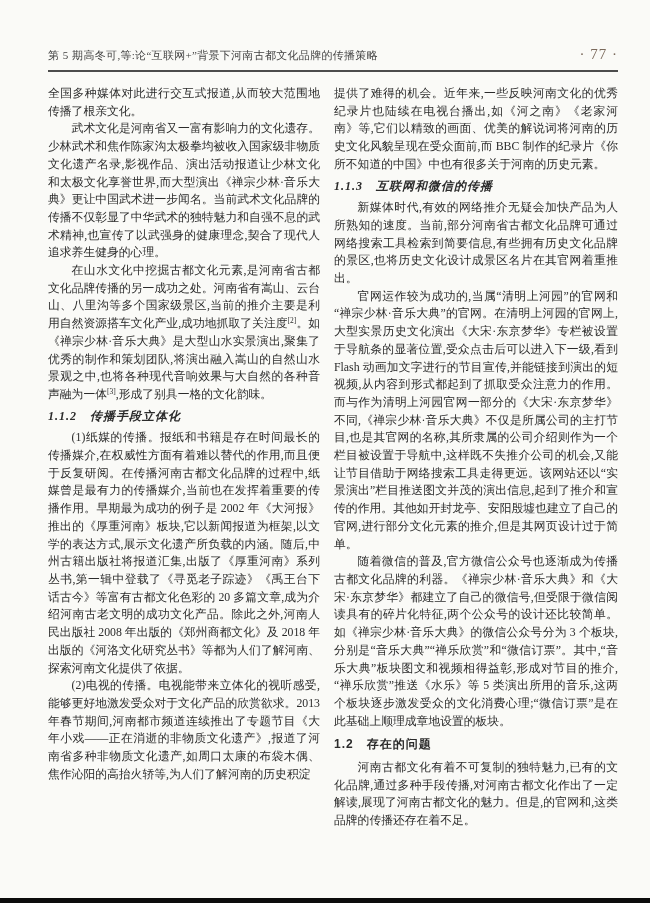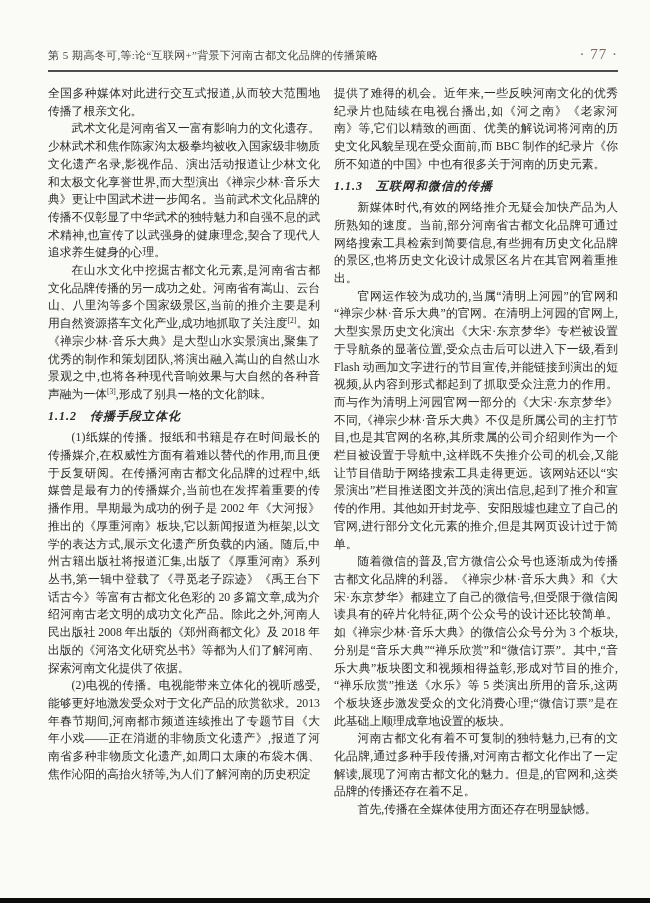--- a/index.html
+++ b/index.html
@@ -97,21 +97,21 @@
           <div class="h-kai">1.1.2　传播手段立体化</div>
           <div class="para indent">(1)纸媒的传播。报纸和书籍是存在时间最长的传播媒介,在权威性方面有着难以替代的作用,而且便于反复研阅。在传播河南古都文化品牌的过程中,纸媒曾是最有力的传播媒介,当前也在发挥着重要的传播作用。早期最为成功的例子是 2002 年《大河报》推出的《厚重河南》板块,它以新闻报道为框架,以文学的表达方式,展示文化遗产所负载的内涵。随后,中州古籍出版社将报道汇集,出版了《厚重河南》系列丛书,第一辑中登载了《寻觅老子踪迹》《禹王台下话古今》等富有古都文化色彩的 20 多篇文章,成为介绍河南古老文明的成功文化产品。除此之外,河南人民出版社 2008 年出版的《郑州商都文化》及 2018 年出版的《河洛文化研究丛书》等都为人们了解河南、探索河南文化提供了依据。</div>
           <div class="para indent">(2)电视的传播。电视能带来立体化的视听感受,能够更好地激发受众对于文化产品的欣赏欲求。2013 年春节期间,河南都市频道连续推出了专题节目《大年小戏——正在消逝的非物质文化遗产》,报道了河南省多种非物质文化遗产,如周口太康的布袋木偶、焦作沁阳的高抬火轿等,为人们了解河南的历史积淀</div>
         </div>
       <div class="col col-right">
           <div class="para">提供了难得的机会。近年来,一些反映河南文化的优秀纪录片也陆续在电视台播出,如《河之南》《老家河南》等,它们以精致的画面、优美的解说词将河南的历史文化风貌呈现在受众面前,而 BBC 制作的纪录片《你所不知道的中国》中也有很多关于河南的历史元素。</div>
           <div class="h-kai">1.1.3　互联网和微信的传播</div>
           <div class="para indent">新媒体时代,有效的网络推介无疑会加快产品为人所熟知的速度。当前,部分河南省古都文化品牌可通过网络搜索工具检索到简要信息,有些拥有历史文化品牌的景区,也将历史文化设计成景区名片在其官网着重推出。</div>
           <div class="para indent">官网运作较为成功的,当属“清明上河园”的官网和“禅宗少林·音乐大典”的官网。在清明上河园的官网上,大型实景历史文化演出《大宋·东京梦华》专栏被设置于导航条的显著位置,受众点击后可以进入下一级,看到 Flash 动画加文字进行的节目宣传,并能链接到演出的短视频,从内容到形式都起到了抓取受众注意力的作用。而与作为清明上河园官网一部分的《大宋·东京梦华》不同,《禅宗少林·音乐大典》不仅是所属公司的主打节目,也是其官网的名称,其所隶属的公司介绍则作为一个栏目被设置于导航中,这样既不失推介公司的机会,又能让节目借助于网络搜索工具走得更远。该网站还以“实景演出”栏目推送图文并茂的演出信息,起到了推介和宣传的作用。其他如开封龙亭、安阳殷墟也建立了自己的官网,进行部分文化元素的推介,但是其网页设计过于简单。</div>
           <div class="para indent">随着微信的普及,官方微信公众号也逐渐成为传播古都文化品牌的利器。《禅宗少林·音乐大典》和《大宋·东京梦华》都建立了自己的微信号,但受限于微信阅读具有的碎片化特征,两个公众号的设计还比较简单。如《禅宗少林·音乐大典》的微信公众号分为 3 个板块,分别是“音乐大典”“禅乐欣赏”和“微信订票”。其中,“音乐大典”板块图文和视频相得益彰,形成对节目的推介,“禅乐欣赏”推送《水乐》等 5 类演出所用的音乐,这两个板块逐步激发受众的文化消费心理;“微信订票”是在此基础上顺理成章地设置的板块。</div>
+          <div class="h-hei">1.2　存在的问题</div>
           <div class="para indent">河南古都文化有着不可复制的独特魅力,已有的文化品牌,通过多种手段传播,对河南古都文化作出了一定解读,展现了河南古都文化的魅力。但是,的官网和,这类品牌的传播还存在着不足。</div>
-          <div class="para indent">首先,传播在全媒体使用方面还存在明显缺憾。</div>
         </div>
     </div>
 
   </div>
 
   <div class="scan-edge"></div>
 </div>
 
 </body></html>

